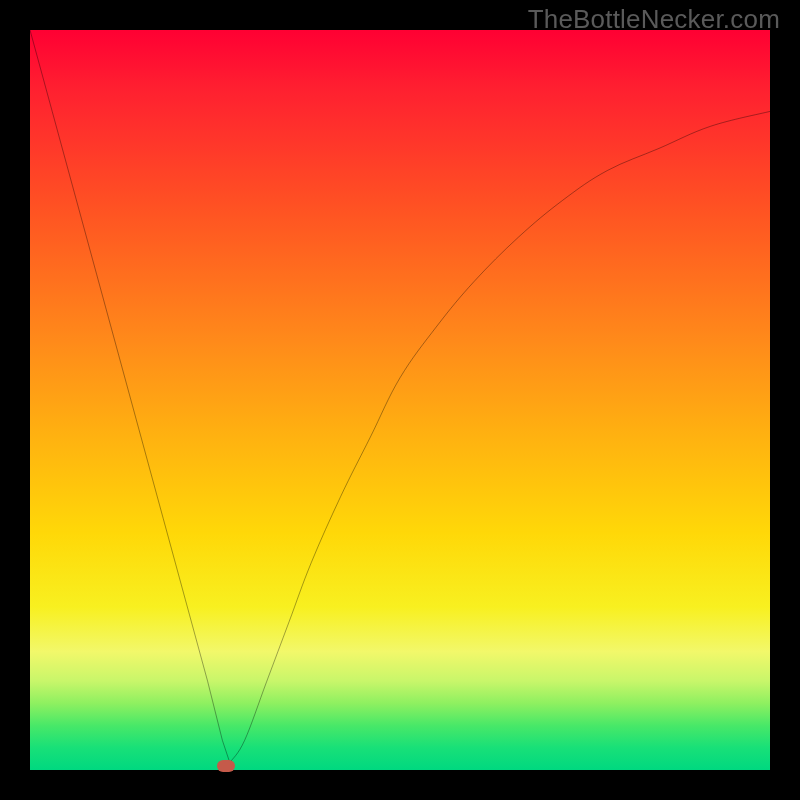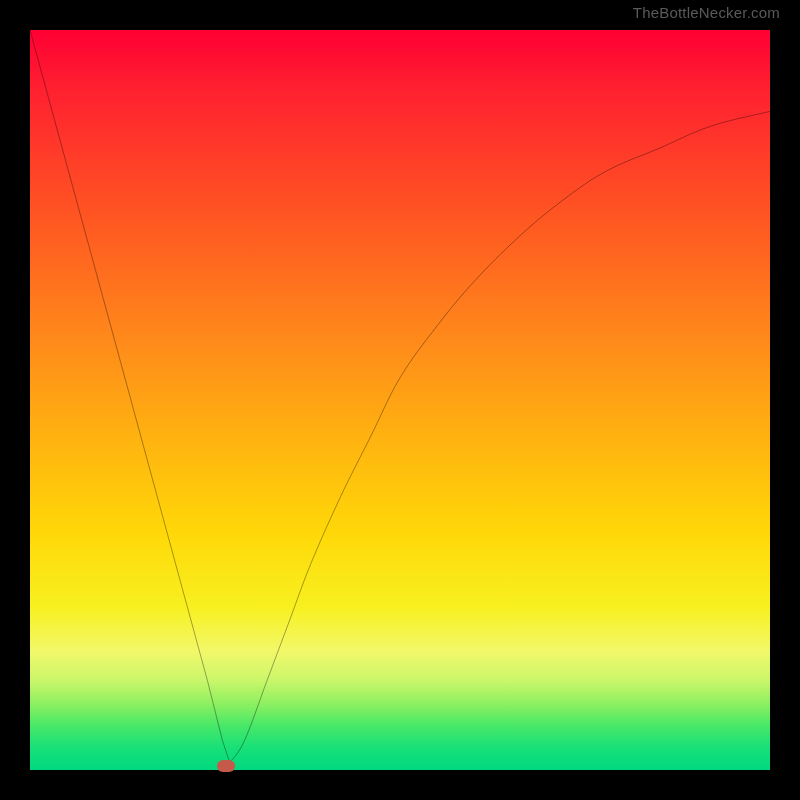--- a/index.html
+++ b/index.html
@@ -39,21 +39,21 @@
       #48e868 94%,
       #18e078 97%,
       #00d880 100%
     );
   }
   .watermark {
     position: absolute;
     top: 4px;
     right: 20px;
     color: #5a5a5a;
-    font-size: 15px;
+    font-size: 26px;
     font-weight: 500;
     letter-spacing: 0.2px;
     user-select: none;
   }
   svg.curve {
     position: absolute;
     left: 0;
     top: 0;
     width: 740px;
     height: 740px;

